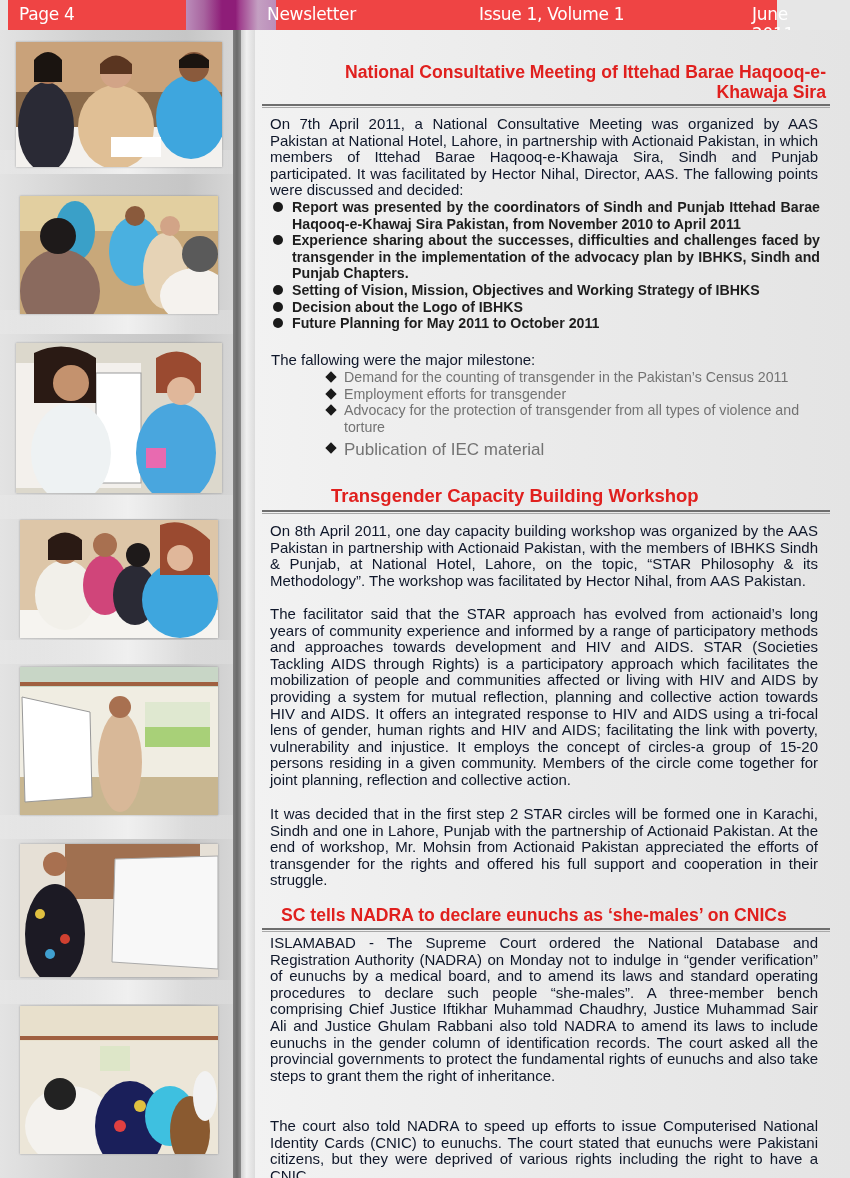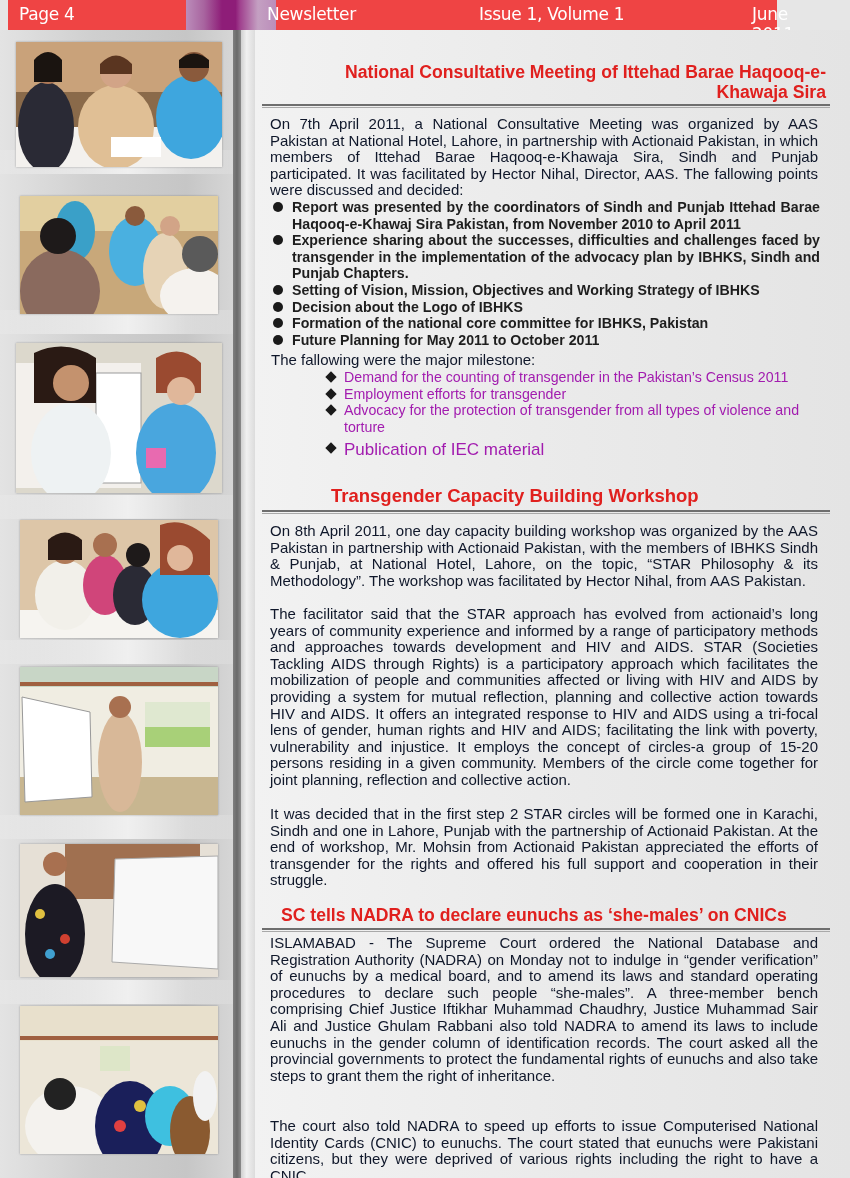--- a/index.html
+++ b/index.html
@@ -79,21 +79,21 @@
   .bullets li {
     position: relative; padding-left: 20px; font-size: 14.2px; line-height: 16.6px;
     text-align: justify; color: #1e1e1e;
   }
   .bullets li .dot {
     position: absolute; left: 1px; top: 3px; width: 10px; height: 10px;
     border-radius: 50%; background: #1a1a1a;
   }
   .milestones { position: absolute; left: 326px; width: 500px; list-style: none; }
   .milestones li {
-    position: relative; padding-left: 18px; font-size: 14.2px; line-height: 16.6px; color: #a21caf;
+    position: relative; padding-left: 18px; font-size: 14.2px; line-height: 16.6px; color: #737373;
   }
   .milestones li .diamond {
     position: absolute; left: 1px; top: 4px; width: 8px; height: 8px;
     background: #1a1a1a; transform: rotate(45deg);
   }
   .milestones li.big { font-size: 17px; line-height: 20px; margin-top: 5px; }
   .milestones li.big .diamond { top: 4px; }
 </style>
 </head>
 <body>
@@ -235,21 +235,20 @@
 </div>
 <div class="rule" style="top:104px;"></div>
 
 <div class="para" style="top:116px;">On 7th April 2011, a National Consultative Meeting was organized by AAS Pakistan at National Hotel, Lahore, in partnership with Actionaid Pakistan, in which members of Ittehad Barae Haqooq-e-Khawaja Sira, Sindh and Punjab participated. It was facilitated by Hector Nihal, Director, AAS. The fallowing points were discussed and decided:</div>
 
 <ul class="bullets" style="top:199px;font-weight:bold;">
   <li><span class="dot"></span><span>Report was presented by the coordinators of Sindh and Punjab Ittehad Barae Haqooq-e-Khawaj Sira Pakistan, from November 2010 to April 2011</span></li>
   <li><span class="dot"></span><span>Experience sharing about the successes, difficulties and challenges faced by transgender in the implementation of the advocacy plan by IBHKS, Sindh and Punjab Chapters.</span></li>
   <li><span class="dot"></span><span>Setting of Vision, Mission, Objectives and Working Strategy of IBHKS</span></li>
   <li><span class="dot"></span><span>Decision about the Logo of IBHKS</span></li>
-  <li><span class="dot"></span><span>Formation of the national core committee for IBHKS, Pakistan</span></li>
   <li><span class="dot"></span><span>Future Planning for May 2011 to October 2011</span></li>
 </ul>
 
 <div class="para" style="top:352px; left:271px;">The fallowing were the major milestone:</div>
 
 <ul class="milestones" style="top:369px;">
   <li><span class="diamond"></span><span>Demand for the counting of transgender in the Pakistan’s Census 2011</span></li>
   <li><span class="diamond"></span><span>Employment efforts for transgender</span></li>
   <li><span class="diamond"></span><span>Advocacy for the protection of transgender from all types of violence and torture</span></li>
   <li class="big"><span class="diamond"></span><span>Publication of IEC material</span></li>

